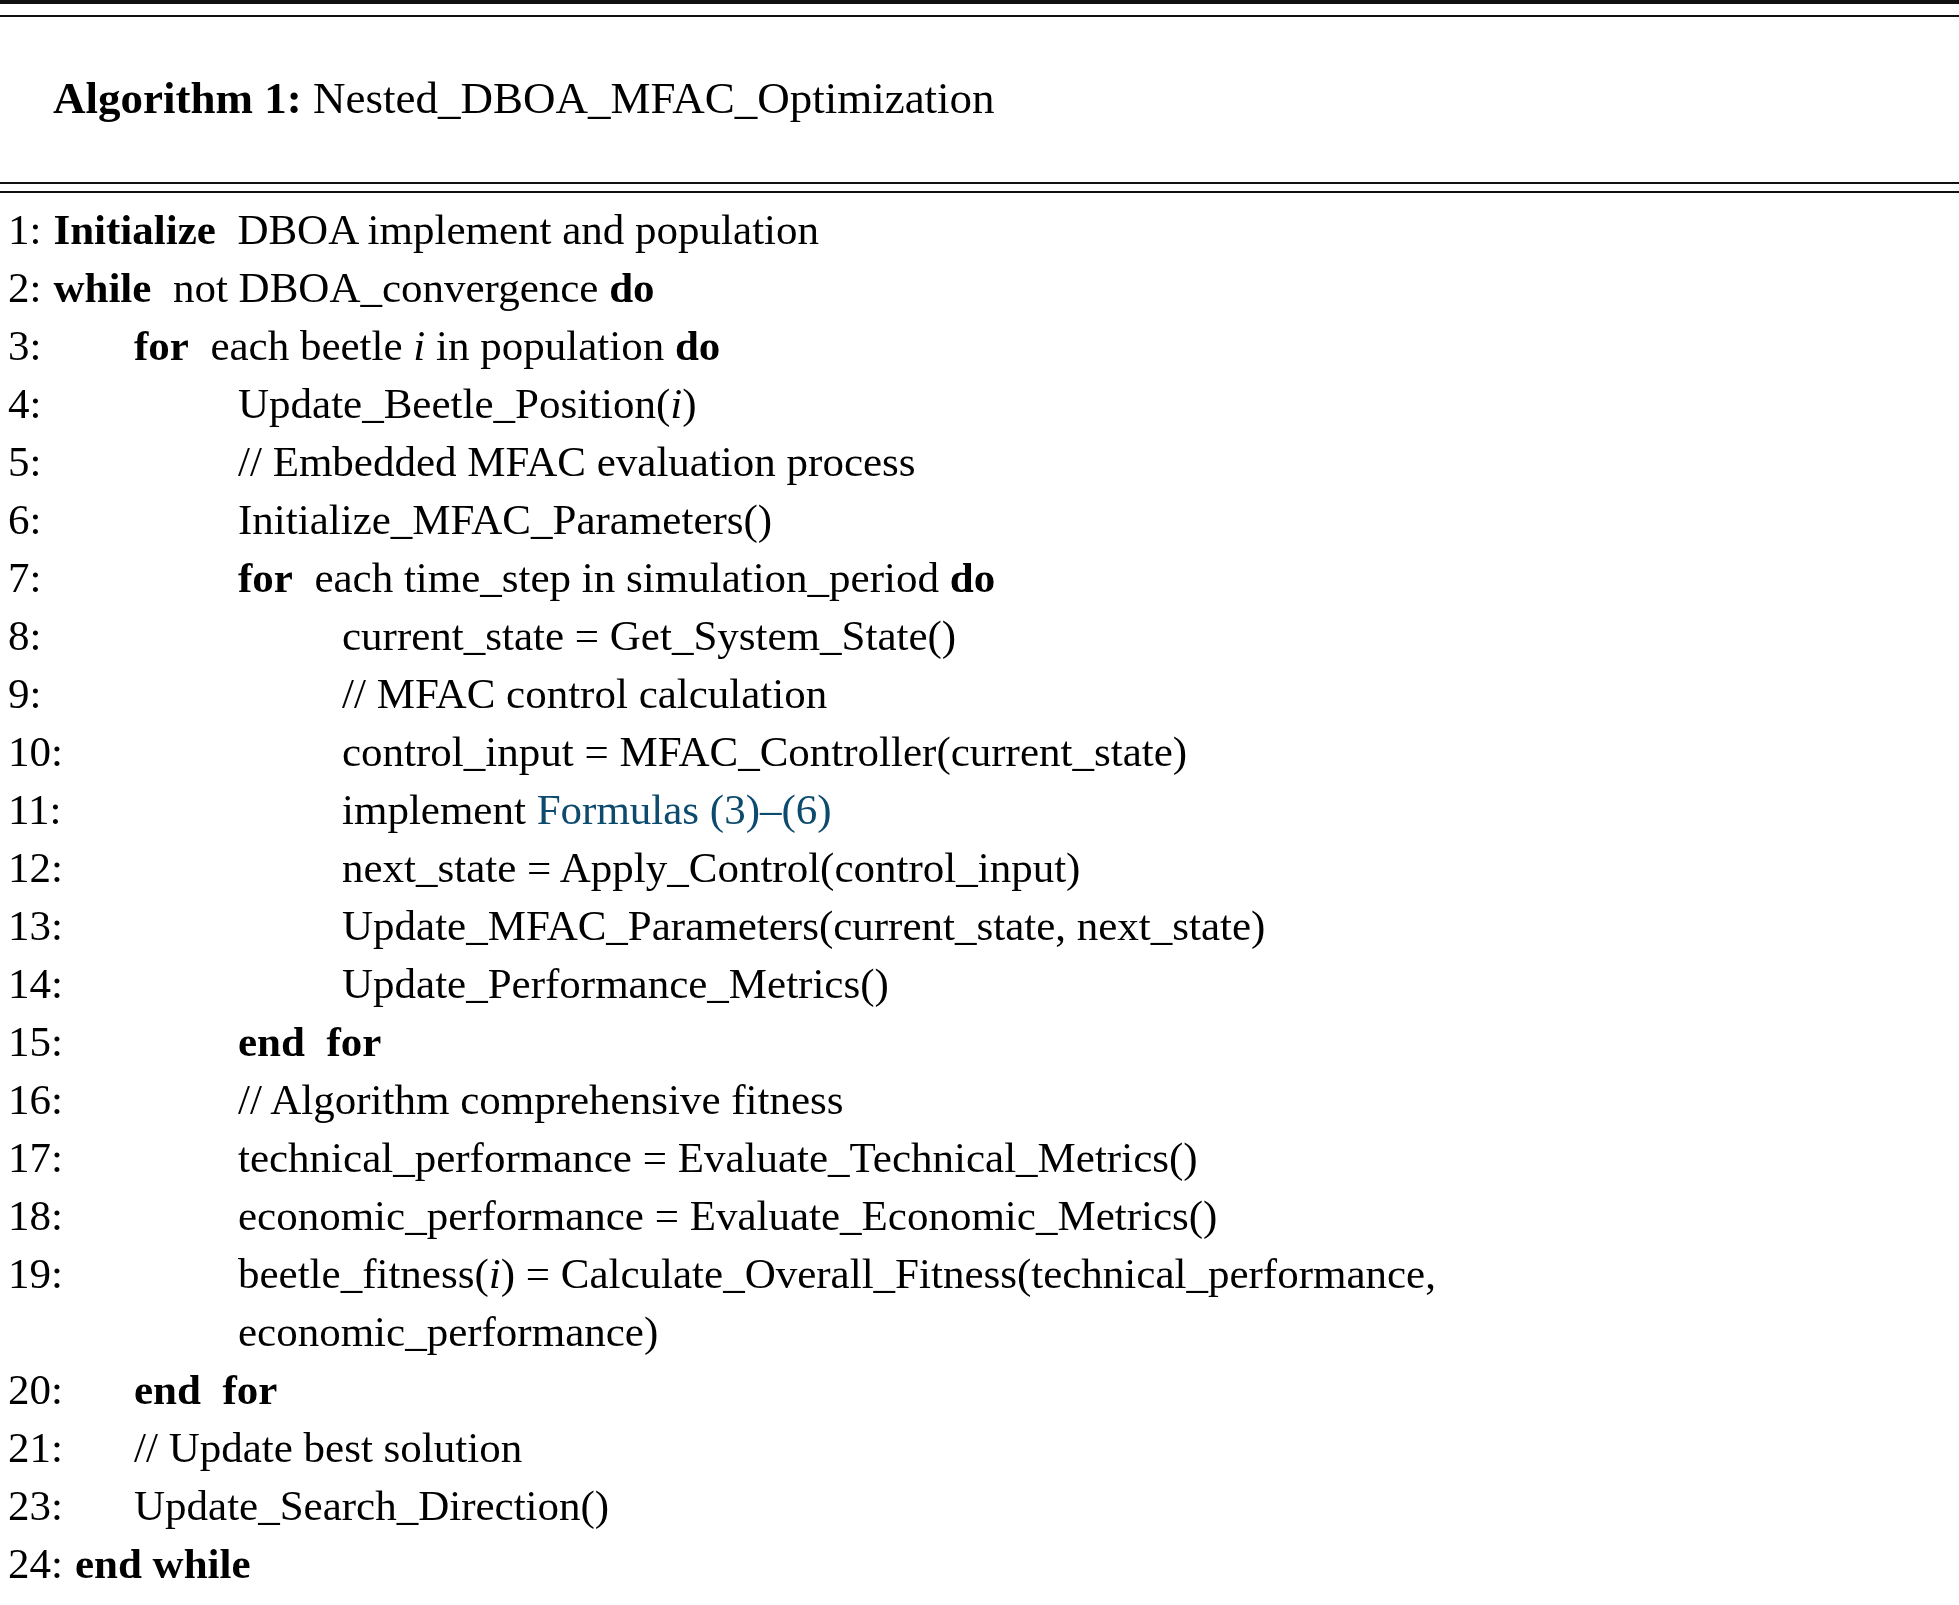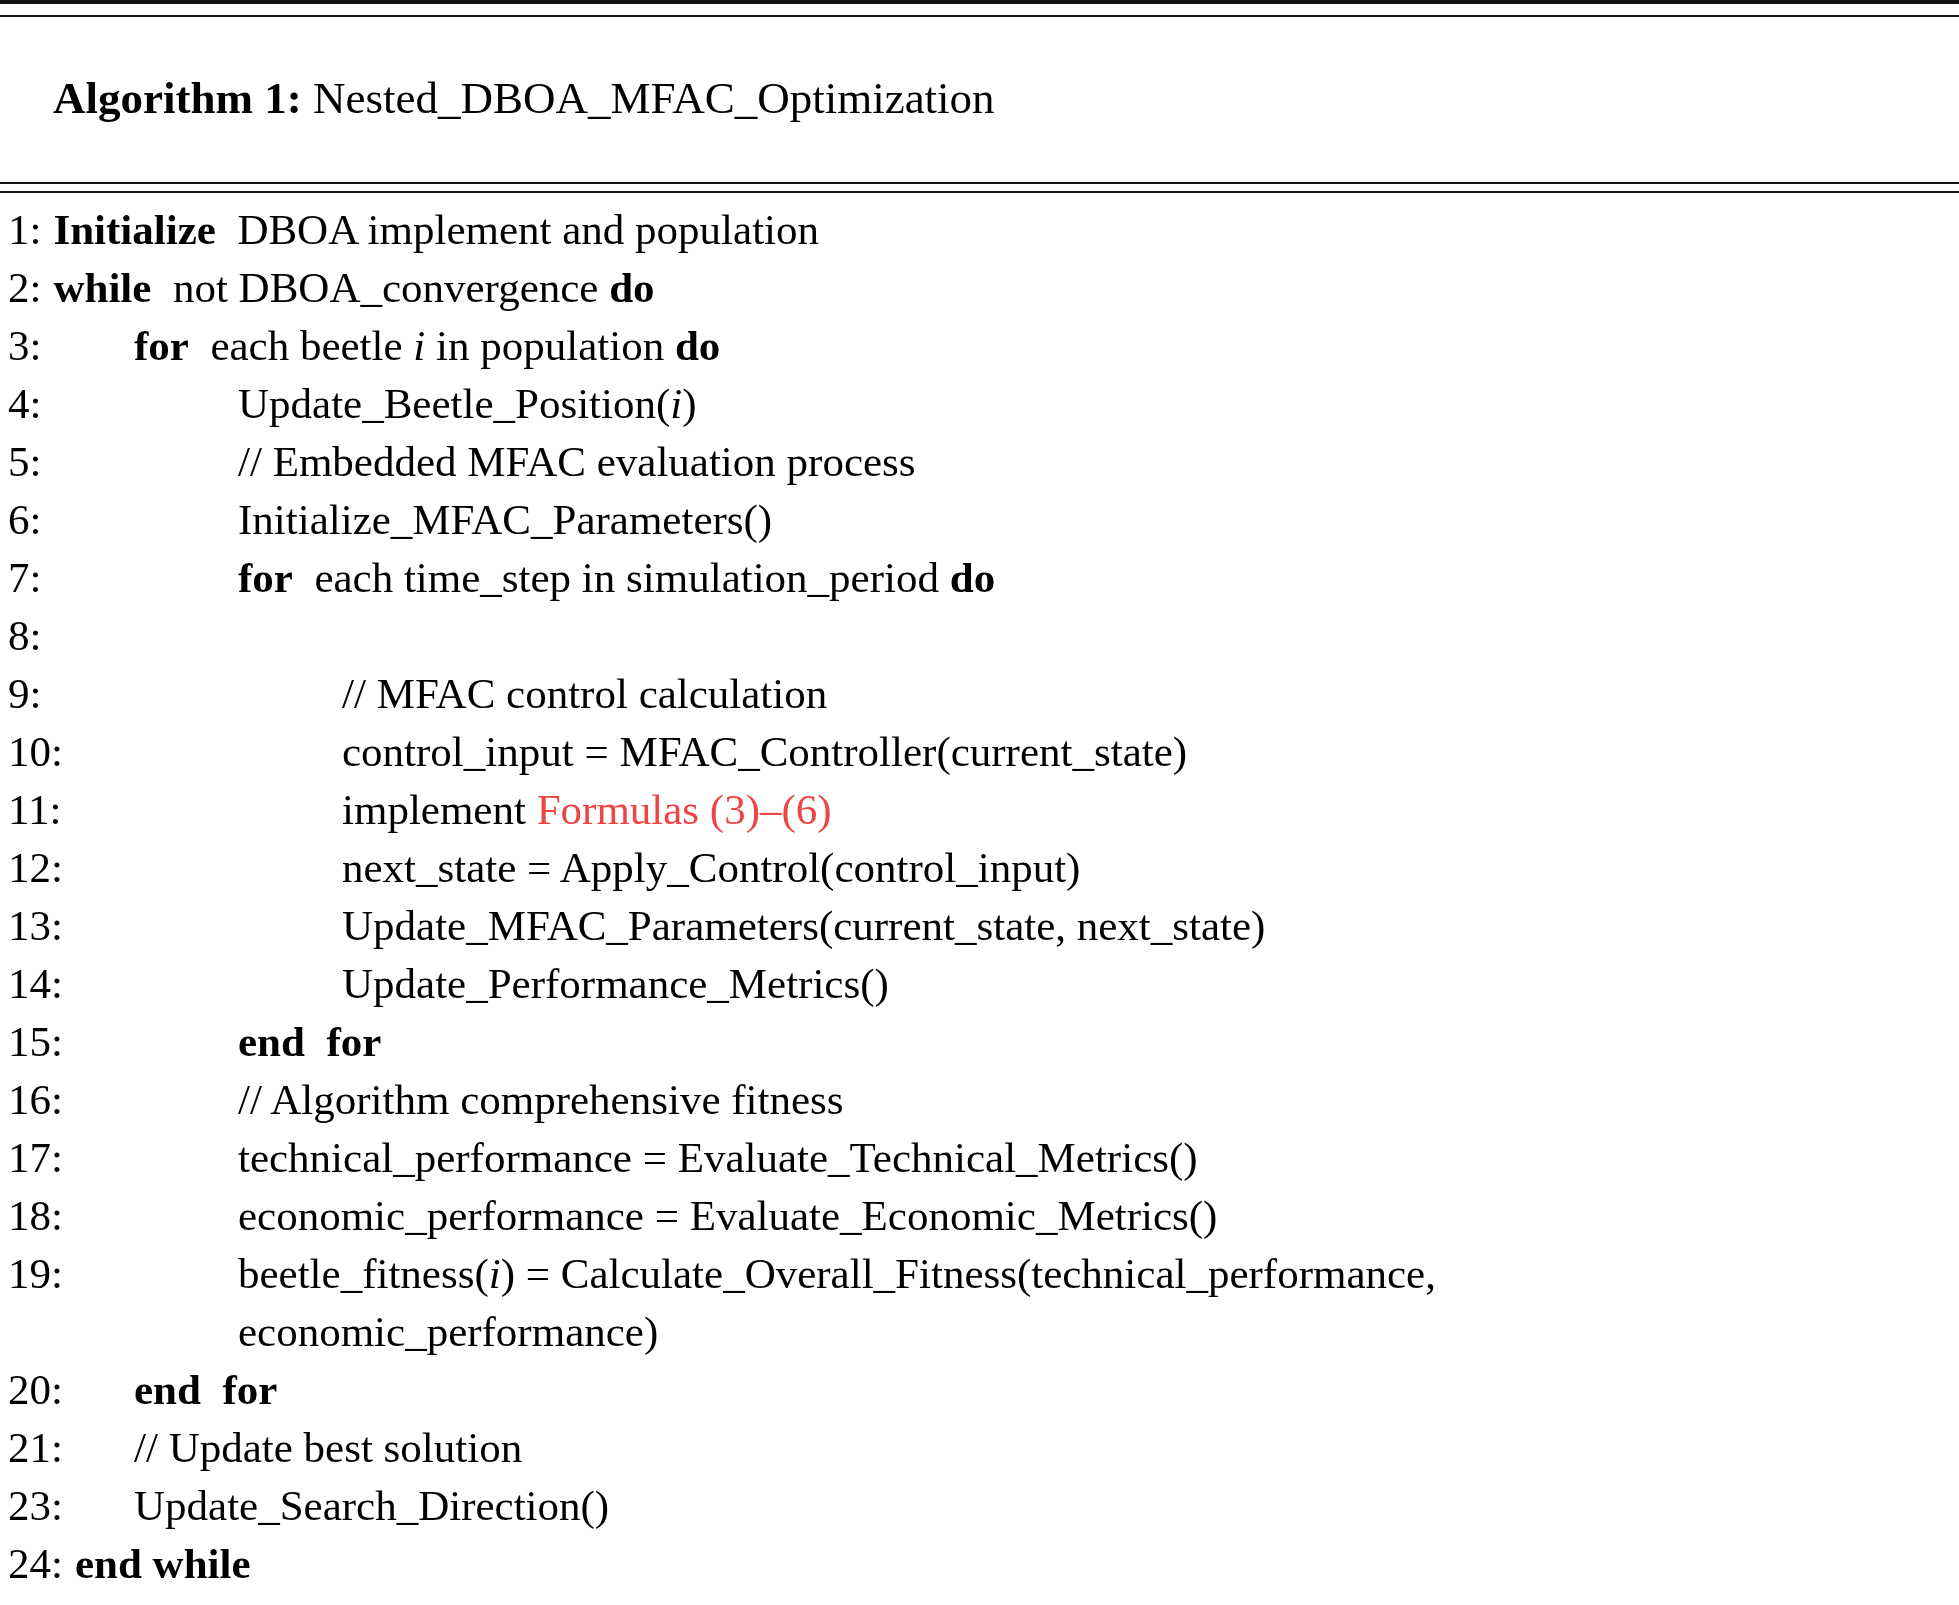--- a/index.html
+++ b/index.html
@@ -90,32 +90,33 @@
       <div class="line lvl2">
         <span class="num">6:</span>
         <span class="content"><span class="seg-normal">Initialize_MFAC_Parameters()</span></span>
       </div>
       <div class="line lvl2">
         <span class="num">7:</span>
         <span class="content"><span class="seg-bold">for</span><span class="seg-normal">  each time_step in simulation_period </span><span class="seg-bold">do</span></span>
       </div>
       <div class="line lvl3">
         <span class="num">8:</span>
+        <span class="content"><span class="seg-normal">current_state = Get_System_State()</span></span>
       </div>
       <div class="line lvl3">
         <span class="num">9:</span>
         <span class="content"><span class="seg-normal">// MFAC control calculation</span></span>
       </div>
       <div class="line lvl3">
         <span class="num">10:</span>
         <span class="content"><span class="seg-normal">control_input = MFAC_Controller(current_state)</span></span>
       </div>
       <div class="line lvl3">
         <span class="num">11:</span>
-        <span class="content"><span class="seg-normal">implement </span><span class="seg-link" style="color: #ef4444;">Formulas (3)–(6)</span></span>
+        <span class="content"><span class="seg-normal">implement </span><span class="seg-link" style="color: #0c4a6e;">Formulas (3)–(6)</span></span>
       </div>
       <div class="line lvl3">
         <span class="num">12:</span>
         <span class="content"><span class="seg-normal">next_state = Apply_Control(control_input)</span></span>
       </div>
       <div class="line lvl3">
         <span class="num">13:</span>
         <span class="content"><span class="seg-normal">Update_MFAC_Parameters(current_state, next_state)</span></span>
       </div>
       <div class="line lvl3">

